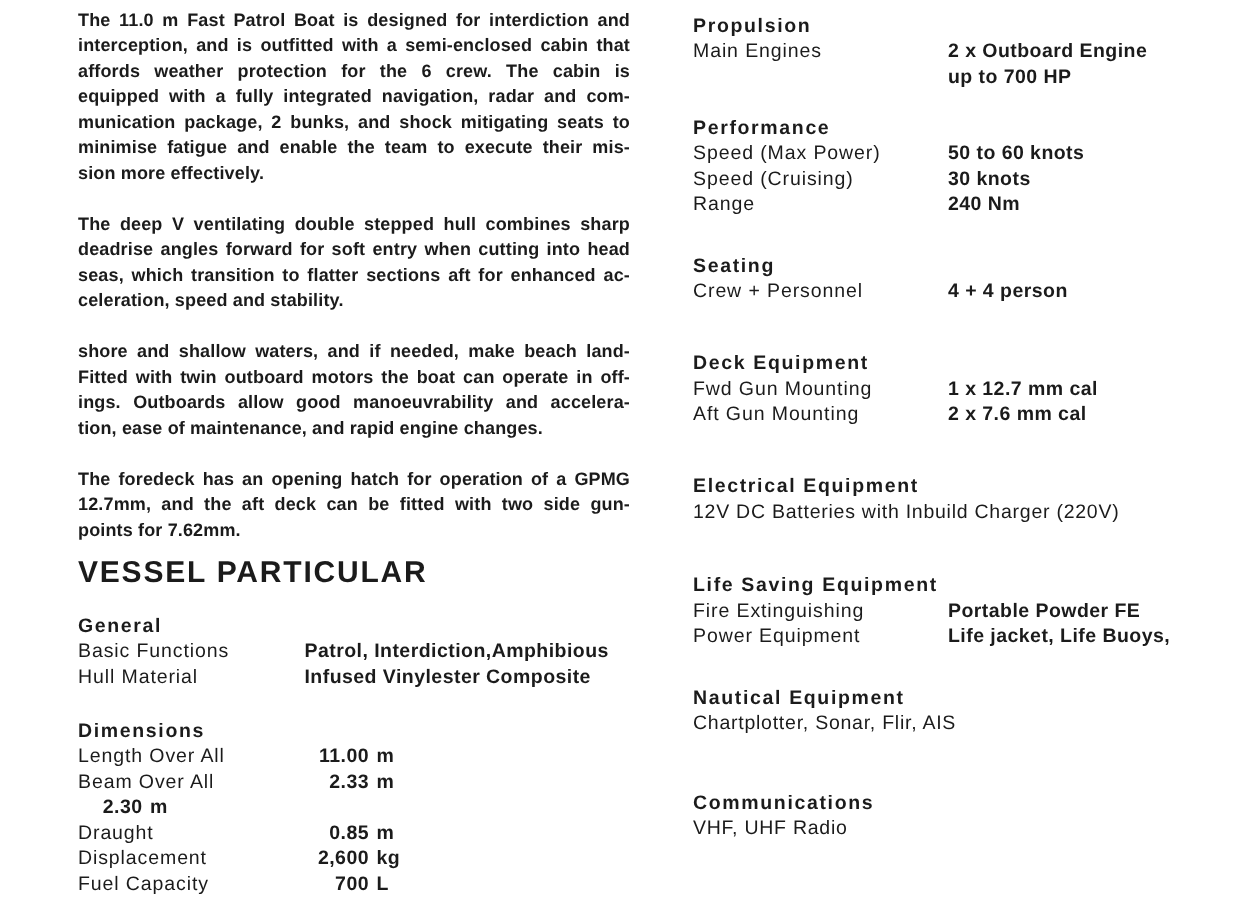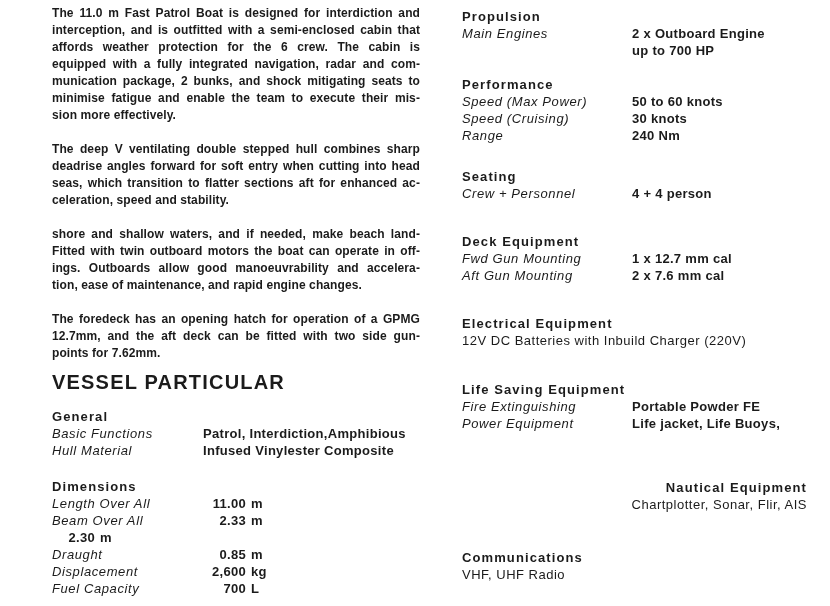--- a/index.html
+++ b/index.html
@@ -27,41 +27,41 @@
     white-space: nowrap;
   }
 
   .sec-title {
     font-size: 13px; font-weight: 700;
     letter-spacing: 1.1px; line-height: 17px;
     white-space: nowrap;
   }
 
   .krow { display: flex; font-size: 13px; line-height: 17px; }
-  .klabel { letter-spacing: 0.6px; font-weight: 400; flex-shrink: 0; font-style: italic; }
+  .klabel { letter-spacing: 0.6px; font-weight: 400; flex-shrink: 0; }
   .lcol .klabel { width: 151px; }
   .kvalue { font-weight: 700; letter-spacing: 0.3px; }
 
   .sec-general    { margin-top: 13px; }
   .sec-dimensions { margin-top: 19px; }
   .dnum  { display: inline-block; width: 43px; text-align: right; font-weight: 700; letter-spacing: 0.3px; flex-shrink: 0; }
   .dunit { font-weight: 700; margin-left: 5px; letter-spacing: 0.3px; }
 
   
   .rcol { position: absolute; left: 462px; top: 8px; width: 345px; }
   .rcol .klabel { width: 170px; }
   .sec-text { font-size: 13px; line-height: 17px; font-weight: 400; letter-spacing: 0.5px; white-space: nowrap; }
   .vline { font-weight: 700; letter-spacing: 0.3px; }
 
   .rsec-2 { margin-top: 17px; }
   .rsec-3 { margin-top: 24px; }
   .rsec-4 { margin-top: 31px; }
   .rsec-5 { margin-top: 31px; }
   .rsec-6 { margin-top: 32px; }
-  .rsec-7 { margin-top: 47px; text-align: right; }
+  .rsec-7 { margin-top: 24px; }
   .rsec-8 { margin-top: 36px; }
 </style>
 </head>
 <body>
 
 <div class="lcol">
 
   <div class="para">
     <div class="jl">The 11.0 m Fast Patrol Boat is designed for interdiction and</div>
     <div class="jl">interception, and is outfitted with a semi-enclosed cabin that</div>

